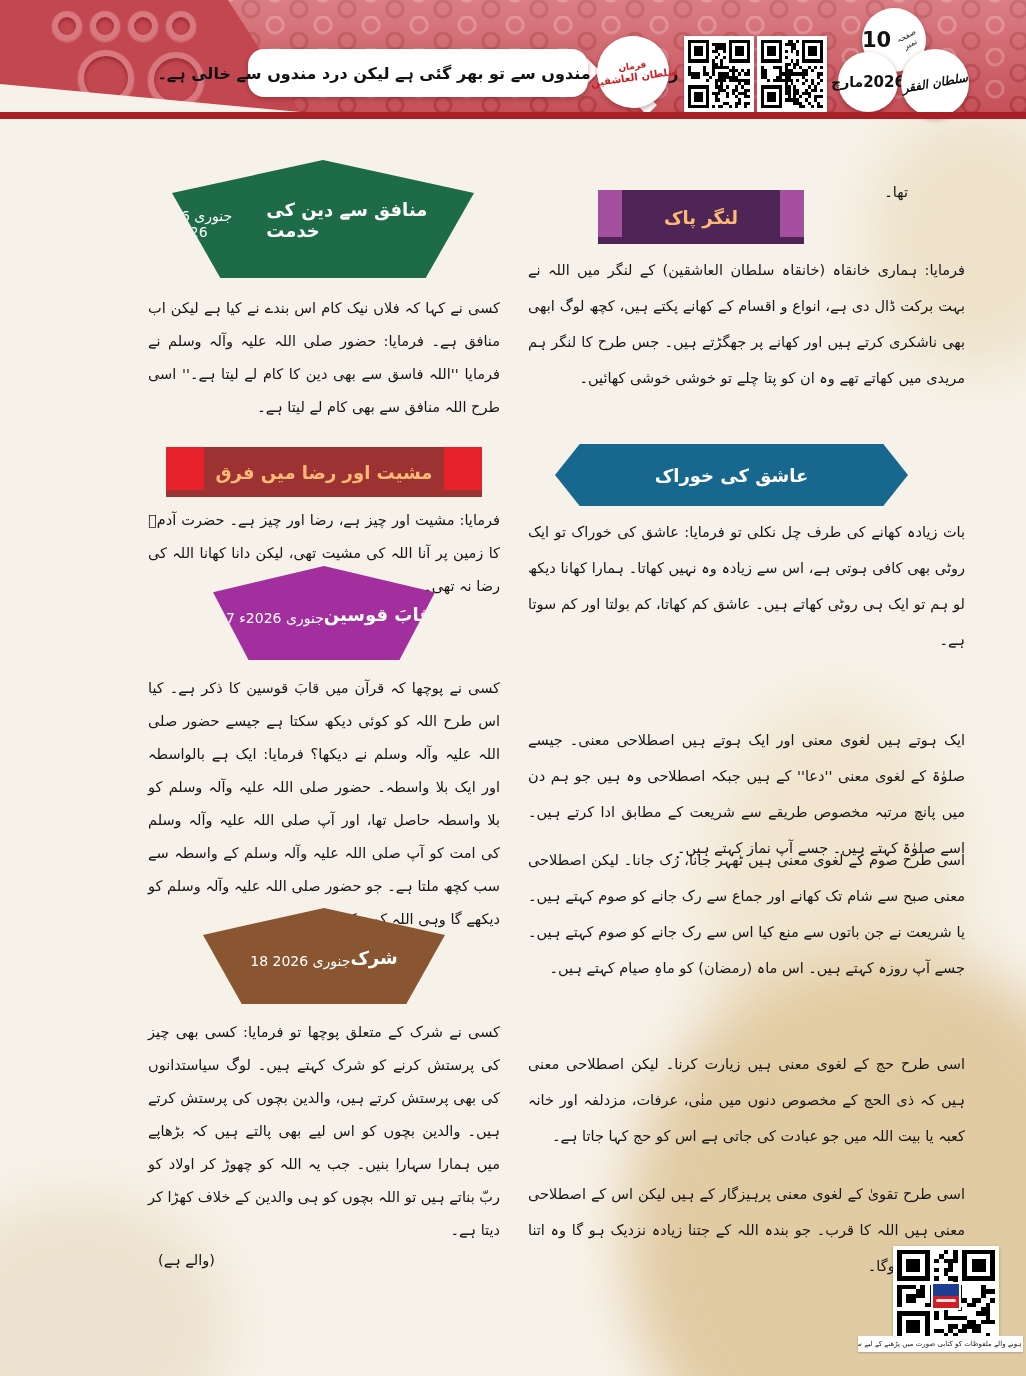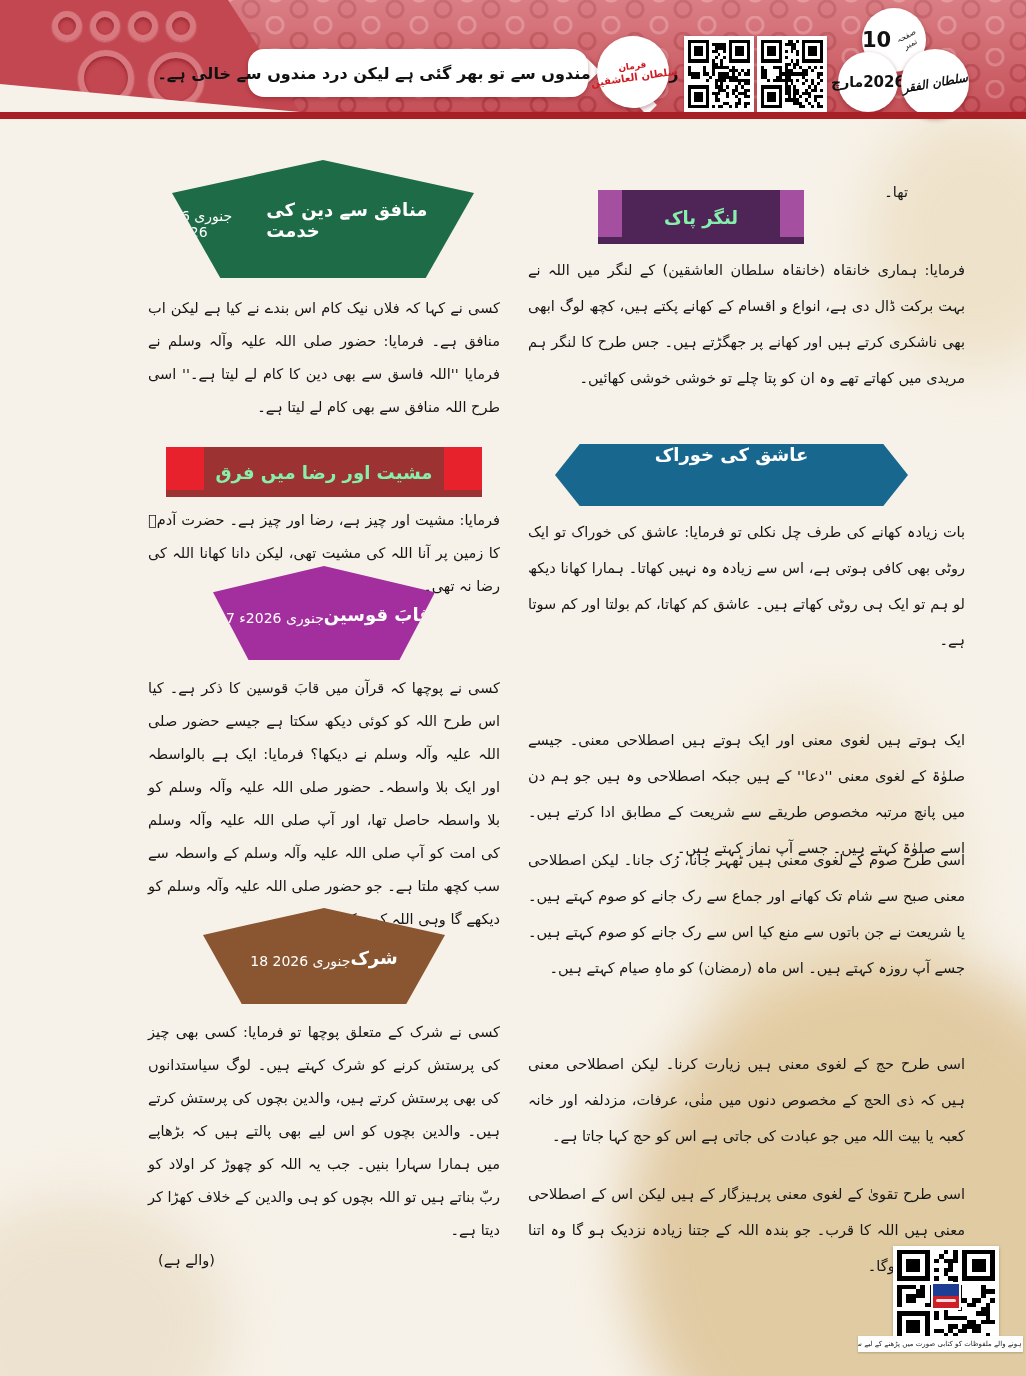--- a/index.html
+++ b/index.html
@@ -52,27 +52,27 @@
   .drop .m2{font-size:15px;font-weight:bold;color:#111;line-height:16px;}
   .drop .logo{font-size:12px;font-weight:bold;color:#111;font-style:italic;transform:rotate(-10deg);white-space:nowrap;}
   
   .para{position:absolute;margin:0;color:#151515;text-align:justify;direction:rtl;}
   .lh-l{font-size:14.5px;line-height:33px;}
   .lh-r{font-size:14.5px;line-height:36px;}
   .pent{position:absolute;color:#fff;display:flex;flex-direction:row;align-items:center;justify-content:center;
     clip-path:polygon(50% 0,100% 28%,84% 100%,16% 100%,0 28%);}
   .pent .pd{font-size:14px;margin-top:10px;}
   .pent .pt{font-size:18px;font-weight:bold;margin-top:2px;}
-  .ribbon{position:absolute;display:flex;align-items:center;justify-content:center;color:#86efac;}
+  .ribbon{position:absolute;display:flex;align-items:center;justify-content:center;color:#fdba74;}
   .ribbon .tab{position:absolute;top:0;bottom:7px;width:38px;}
   .ribbon .tab.l{left:0;} .ribbon .tab.r{right:0;}
   .ribbon .rt{position:relative;font-size:18px;font-weight:bold;z-index:1;}
   .rib-red{background:#9c3232;} .rib-red .tab{background:#e8222c;}
   .rib-purple{background:#4f2457;} .rib-purple .tab{background:#a44fa0;width:24px;}
-  .hex{position:absolute;display:flex;align-items:flex-start;justify-content:center;color:#fff;
+  .hex{position:absolute;display:flex;align-items:center;justify-content:center;color:#fff;
     clip-path:polygon(7% 0,93% 0,100% 50%,93% 100%,7% 100%,0 50%);}
   .hex .ht{font-size:18px;font-weight:bold;}
   .leftover{position:absolute;font-size:14.5px;color:#151515;direction:rtl;}
   .continued{position:absolute;font-size:14.5px;color:#151515;direction:rtl;}
   .qr-bottom{position:absolute;left:893px;top:1246px;width:98px;height:92px;background:#fff;
     padding:4px;box-shadow:0 1px 3px rgba(90,60,20,.35);}
   .qr-logo{position:absolute;left:50%;top:50%;width:26px;height:24px;transform:translate(-50%,-50%);
     border:2px solid #fff;}
   .qr-logo .t{height:50%;background:#1e3e93;}
   .qr-logo .b{height:50%;background:#cf1f26;position:relative;}

